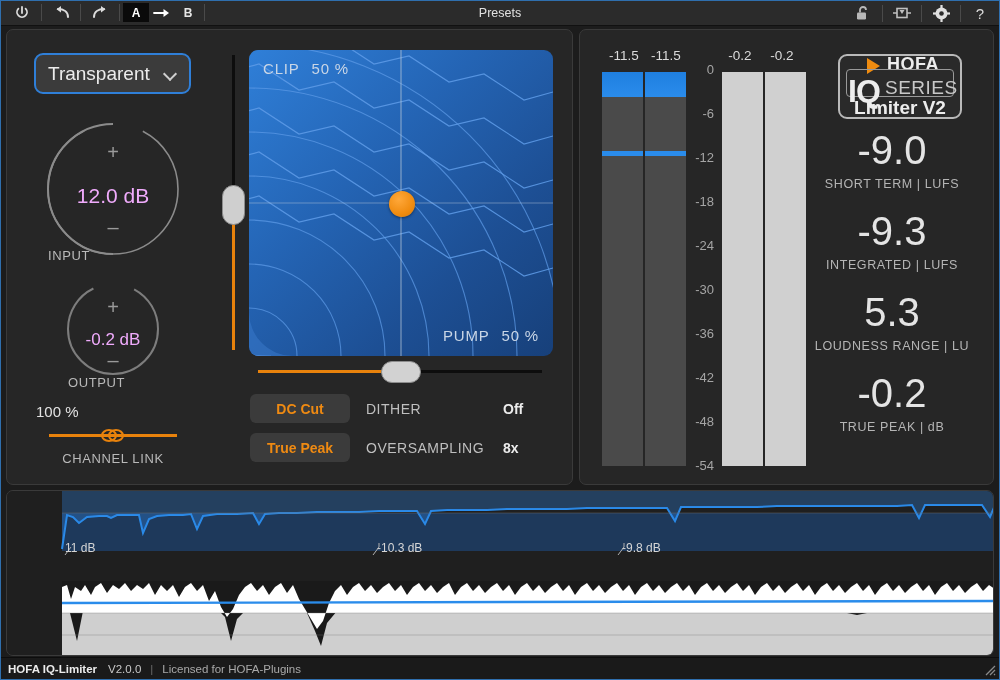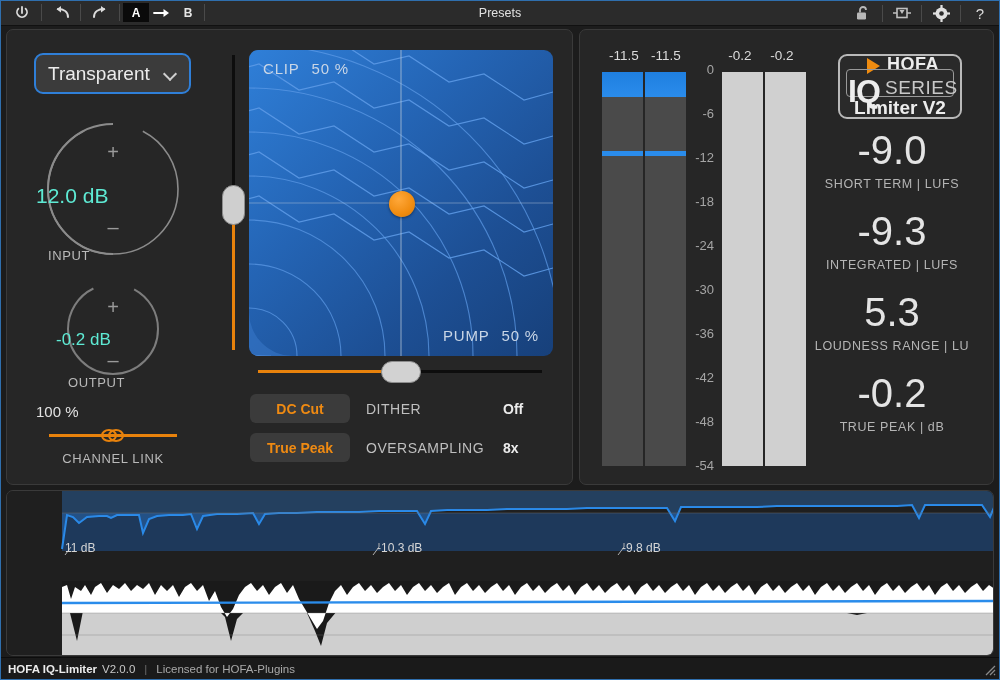--- a/index.html
+++ b/index.html
@@ -66,22 +66,22 @@
   .chev:before {
     content:""; position:absolute; left:1px; top:2px; width:8px; height:8px;
     border-right:2px solid #cfcfcf; border-bottom:2px solid #cfcfcf;
     transform:rotate(45deg);
   }
 
   
   .knob { position:absolute; }
   .knob .ring { position:absolute; left:0; top:0; }
   .knob .val {
-    position:absolute; left:0; width:100%; 
-    font-size:20px; color:#5eead4;
+    position:absolute; left:0; width:100%; text-align:center;
+    font-size:20px; color:#f0abfc;
   }
   .knob .plus, .knob .minus {
     position:absolute; left:0; width:100%; text-align:center; color:#9a9a9a;
     font-size:20px; line-height:1;
   }
   .knob .cap {
     position:absolute; left:12px; width:100%; text-align:left;
     font-size:13px; color:#b9b9b9; letter-spacing:0.6px;
   }
   #knob-input { left:36px; top:112px; width:154px; height:165px; }
@@ -542,21 +542,21 @@
     </div>
 
     
     <div class="marker" style="left:58px; top:50px;">11 dB</div>
     <div class="marker" style="left:370px; top:50px;">-10.3 dB</div>
     <div class="marker" style="left:615px; top:50px;">-9.8 dB</div>
   </div>
 
   <div class="footer">
     <b>HOFA IQ-Limiter</b>
-    <span style="margin-left:5px;">V2.0.0</span>
+    <span style="margin-left:11px;">V2.0.0</span>
     <span class="sep">|</span>
     <span class="lic">Licensed for HOFA-Plugins</span>
   </div>
   <div class="resize">
     <svg width="14" height="14" viewBox="0 0 14 14">
       <path d="M13 4 L4 13 M13 8 L8 13 M13 12 L12 13" stroke="#8a8a8a" stroke-width="1.3"></path>
     </svg>
   </div>
 
   <div class="frame-border"></div>

